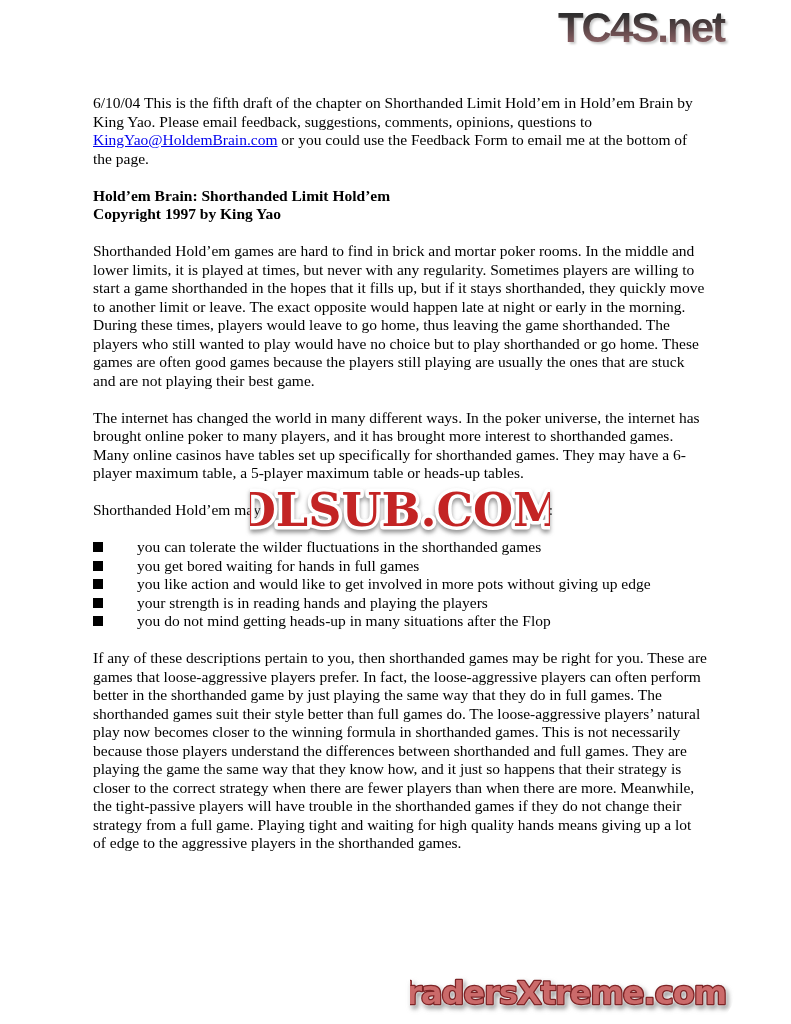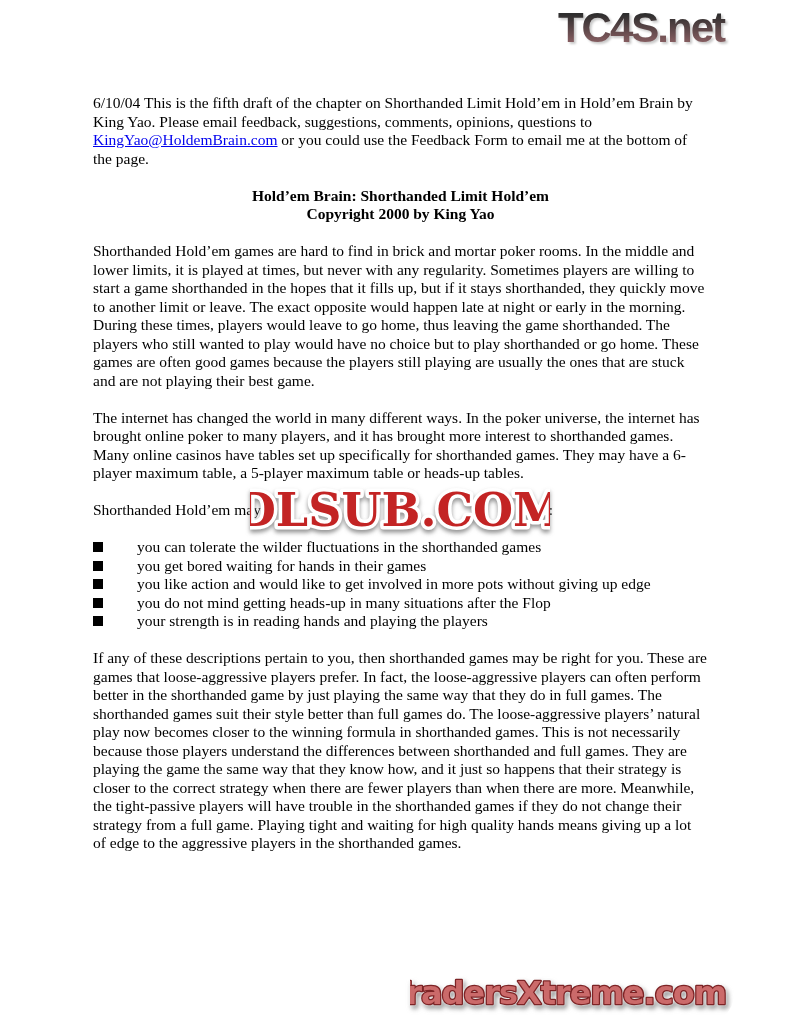--- a/index.html
+++ b/index.html
@@ -19,21 +19,21 @@
     color: #000000;
     border-radius: 30px;
   }
   .content {
     position: absolute;
     left: 93px;
     top: 94px;
     width: 615px;
   }
   .block { margin: 0 0 18.5px 0; }
-  .bold  { font-weight: bold; text-align: center; }
+  .bold  { font-weight: bold; }
   .line  { display: block; }
   a.email-link {
     color: #0000EE;
     text-decoration: underline;
     cursor: pointer;
     text-align: center;
   }
   
   .bullet-row { display: flex; align-items: flex-end; }
   .bullet-marker { width: 44px; flex: 0 0 44px; }
@@ -84,53 +84,53 @@
   </svg>
 
   <div class="content">
 
     <p class="block">
       <span>6/10/04 This is the fifth draft of the chapter on Shorthanded Limit Hold’em in Hold’em Brain by King Yao.  Please email feedback, suggestions, comments, opinions, questions to </span><a class="email-link" href="#">KingYao@HoldemBrain.com</a><span> or you could use the Feedback Form to email me at the bottom of the page.</span>
     </p>
 
     <div class="block">
       <span class="line bold">Hold’em Brain: Shorthanded Limit Hold’em</span>
-      <span class="line bold">Copyright 2000 by King Yao</span>
+      <span class="line bold">Copyright 1997 by King Yao</span>
     </div>
 
     <div class="block">
       <span>Shorthanded Hold’em games are hard to find in brick and mortar poker rooms.  In the middle and lower limits, it is played at times, but never with any regularity.  Sometimes players are willing to start a game shorthanded in the hopes that it fills up, but if it stays shorthanded, they quickly move to another limit or leave.  The exact opposite would happen late at night or early in the morning.  During these times, players would leave to go home, thus leaving the game shorthanded.  The players who still wanted to play would have no choice but to play shorthanded or go home.  These games are often good games because the players still playing are usually the ones that are stuck and are not playing their best game.</span>
     </div>
 
     <p class="block">The internet has changed the world in many different ways.  In the poker universe, the internet has brought online poker to many players, and it has brought more interest to shorthanded games.  Many online casinos have tables set up specifically for shorthanded games.  They may have a 6-player maximum table, a 5-player maximum table or heads-up tables.</p>
 
     <div class="block">
       <span>Shorthanded Hold’em may</span><span class="wm-gap"></span><span>u:</span>
     </div>
 
     <div class="block">
       <div class="bullet-row">
         <span class="bullet-marker"><span class="bullet-square"></span></span>
         <span class="bullet-text">you can tolerate the wilder fluctuations in the shorthanded games</span>
       </div>
       <div class="bullet-row">
         <span class="bullet-marker"><span class="bullet-square"></span></span>
-        <span class="bullet-text">you get bored waiting for hands in their games</span>
+        <span class="bullet-text">you get bored waiting for hands in full games</span>
       </div>
       <div class="bullet-row">
         <span class="bullet-marker"><span class="bullet-square"></span></span>
         <span class="bullet-text">you like action and would like to get involved in more pots without giving up edge</span>
       </div>
       <div class="bullet-row">
         <span class="bullet-marker"><span class="bullet-square"></span></span>
-        <span class="bullet-text">you do not mind getting heads-up in many situations after the Flop</span>
+        <span class="bullet-text">your strength is in reading hands and playing the players</span>
       </div>
       <div class="bullet-row">
         <span class="bullet-marker"><span class="bullet-square"></span></span>
-        <span class="bullet-text">your strength is in reading hands and playing the players</span>
+        <span class="bullet-text">you do not mind getting heads-up in many situations after the Flop</span>
       </div>
     </div>
 
     <p class="block">If any of these descriptions pertain to you, then shorthanded games may be right for you.  These are games that loose-aggressive players prefer.  In fact, the loose-aggressive players can often perform better in the shorthanded game by just playing the same way that they do in full games.  The shorthanded games suit their style better than full games do.  The loose-aggressive players’ natural play now becomes closer to the winning formula in shorthanded games.  This is not necessarily because those players understand the differences between shorthanded and full games.  They are playing the game the same way that they know how, and it just so happens that their strategy is closer to the correct strategy when there are fewer players than when there are more.  Meanwhile, the tight-passive players will have trouble in the shorthanded games if they do not change their strategy from a full game.  Playing tight and waiting for high quality hands means giving up a lot of edge to the aggressive players in the shorthanded games.</p>
 
 
   </div>
 
   <svg class="watermark" width="300" height="56" viewBox="0 0 300 56">
     <text x="150" y="42" text-anchor="middle" font-size="46" font-weight="bold" font-family="DejaVu Serif, serif" fill="#C32424" stroke="#FFFFFF" stroke-width="7" paint-order="stroke" stroke-linejoin="round">DLSUB.COM</text>

